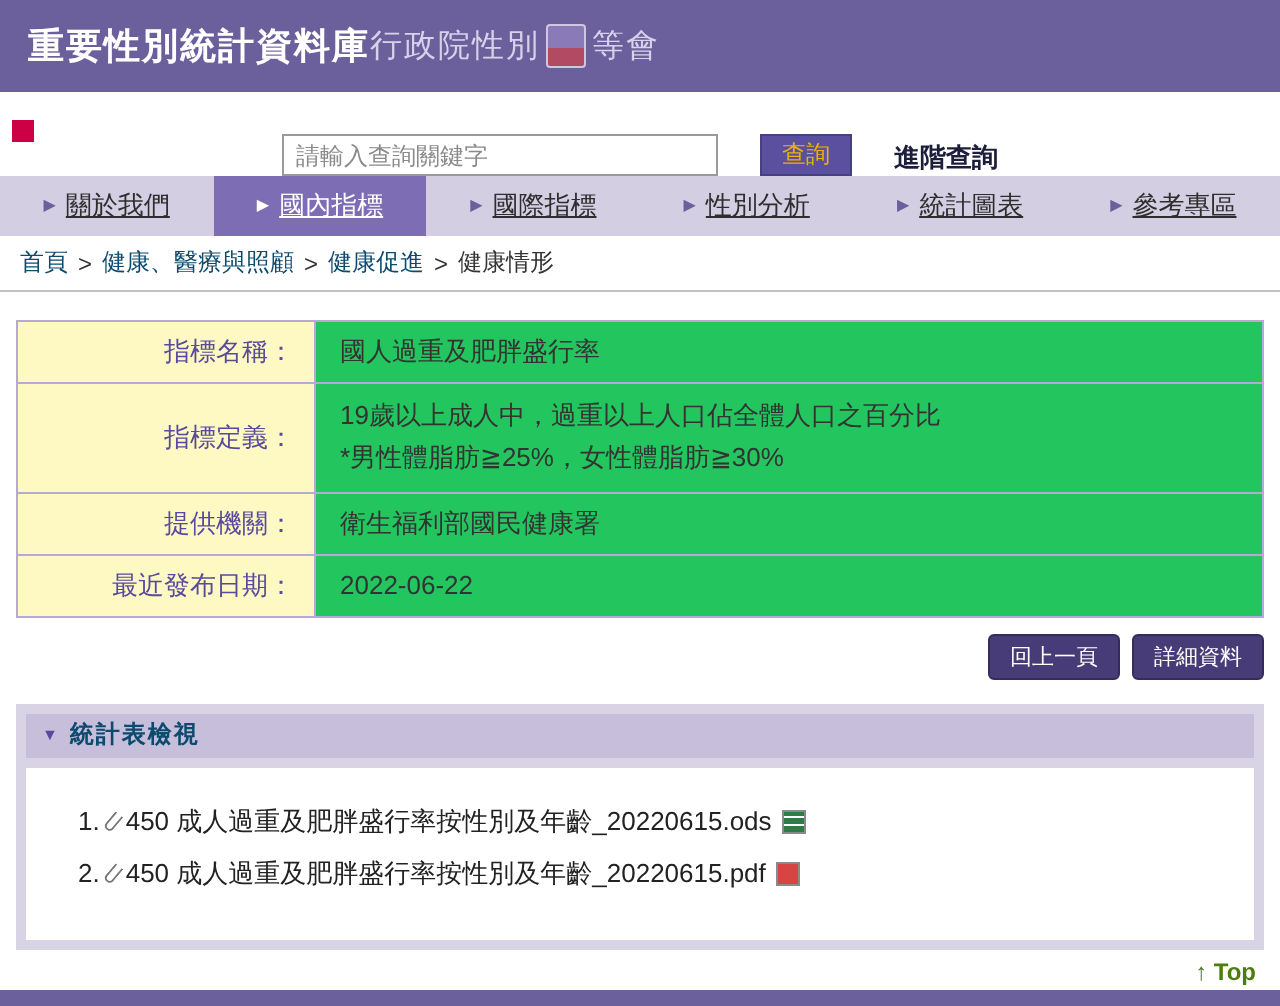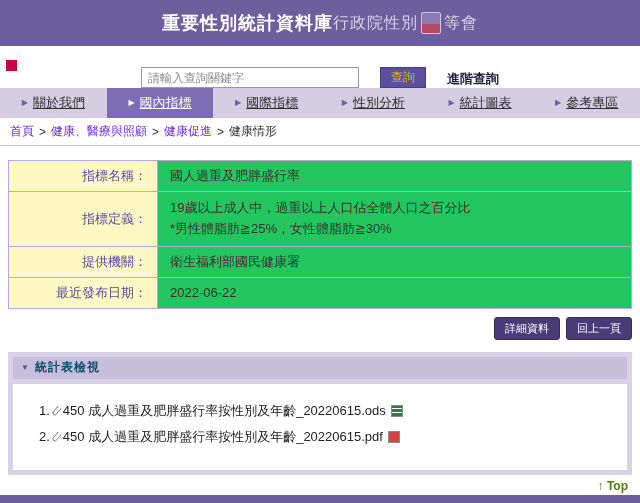--- a/index.html
+++ b/index.html
@@ -7,21 +7,21 @@
   body {
     font-family: "Liberation Sans", "DejaVu Sans", sans-serif;
     background:#fff;
     color:#333;
   }
   .page { width:640px; height:503px; display:flex; flex-direction:column; overflow:hidden; background:#fff; }
 
   
   .site-header {
     height:46px; background:#6b5f9c; display:flex; align-items:center;
-    justify-content:center; padding:0 14px; flex:0 0 auto;font-family:Liberation Mono, monospace;
+    justify-content:flex-start; padding:0 14px; flex:0 0 auto;font-family:Liberation Mono, monospace;
   }
   .site-title { color:#ffffff; font-size:18px; font-weight:bold; letter-spacing:1px; }
   .org-brand { display:flex; align-items:center; gap:3px; color:#d8d1ea; font-size:16px; letter-spacing:1px; }
   .org-logo {
     display:inline-block; width:20px; height:22px; border-radius:2px;
     background:linear-gradient(180deg,#8a7ab8 0 55%, #b24a63 55% 100%);
     border:1px solid #cfc6e4;
   }
 
   
@@ -50,21 +50,21 @@
   .nav-arrow { color:#6b5f9c; font-size:8px; line-height:1; }
   .nav-label { text-decoration:underline; color:inherit; }
   .nav-item.active { background:#7d6db4; color:#ffffff; }
   .nav-item.active .nav-arrow { color:#ffffff; }
 
   
   .breadcrumb {
     height:28px; display:flex; align-items:center; gap:5px; padding:0 10px;
     font-size:12px; border-bottom:1px solid #c2c2c2; flex:0 0 auto; background:#fff;
   }
-  .breadcrumb a { color:#6d28d9; text-decoration:none; cursor:pointer; }
+  .breadcrumb a { color:#0c4a6e; text-decoration:none; cursor:pointer; }
   .breadcrumb .sep { color:#333; }
   .breadcrumb .current { color:#333; }
 
   
   .detail { padding:14px 8px 0 8px; flex:0 0 auto; }
   .detail-table {
     width:100%; border-collapse:collapse; font-size:13px;
     border:1px solid #b6aad4;
   }
   .detail-table th {
@@ -188,22 +188,22 @@
         <th>提供機關：</th>
         <td>衛生福利部國民健康署</td>
       </tr>
       <tr>
         <th>最近發布日期：</th>
         <td>2022-06-22</td>
       </tr>
     </tbody>
       </table>
     <div class="actions">
+      <button class="btn-dark">回上一頁</button>
       <button class="btn-dark">詳細資料</button>
-      <button class="btn-dark">回上一頁</button>
     </div>
   </section>
 
   <section class="stats">
     <div class="accordion-header">
       <span class="acc-arrow">▼</span>
       <span class="accordion-title">統計表檢視</span>
     </div>
     <div class="stats-body">
       <div class="file-item">

